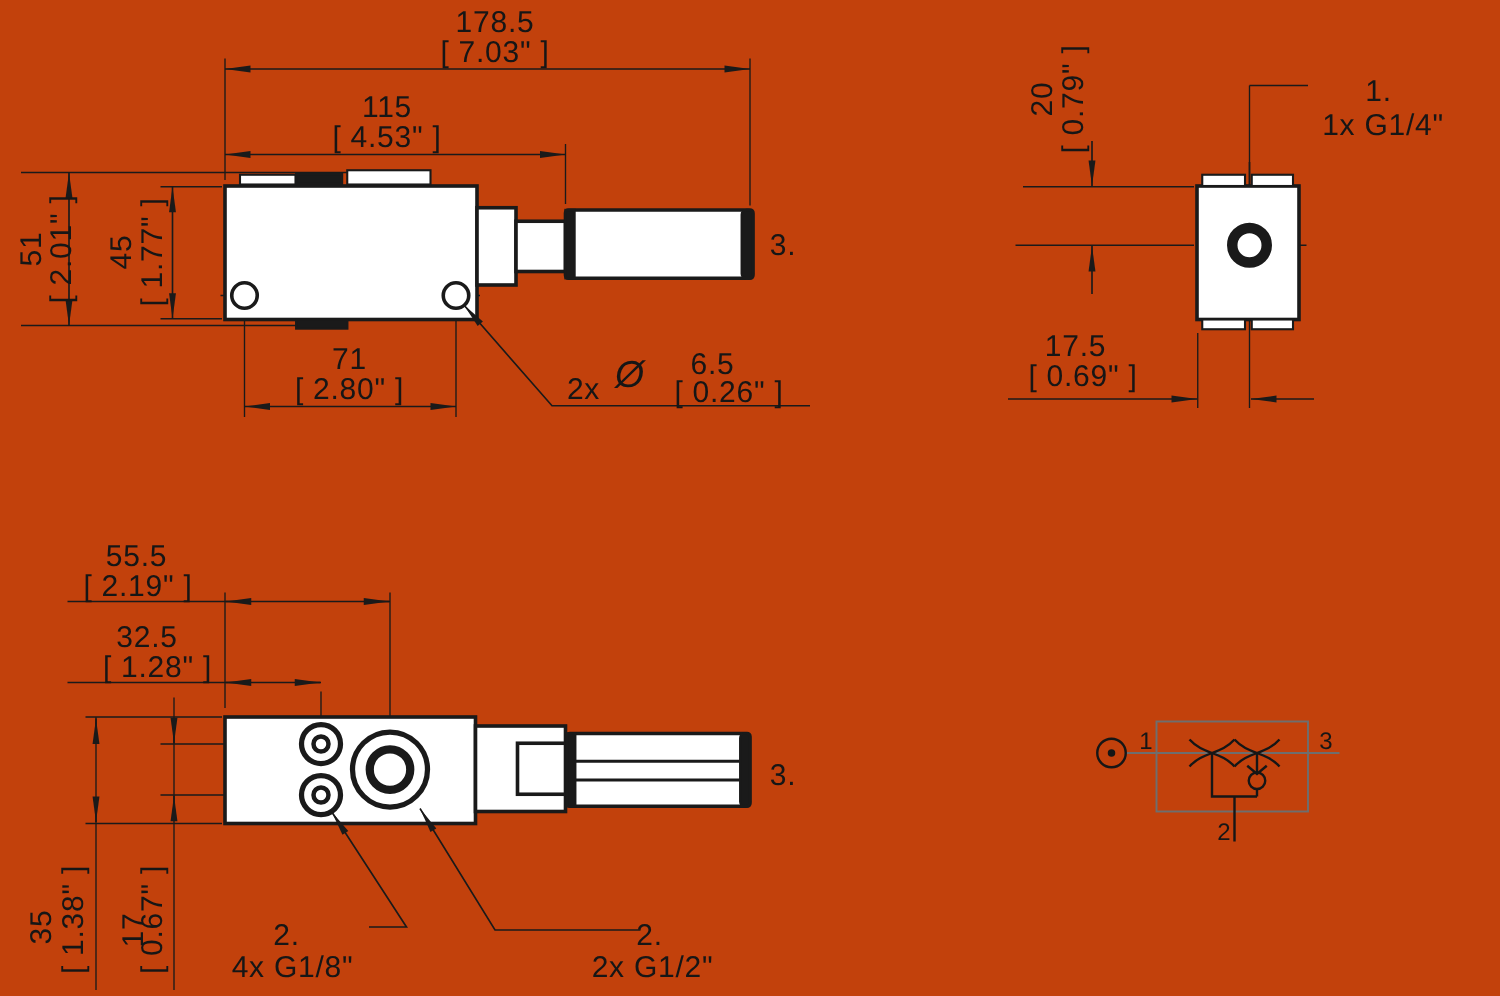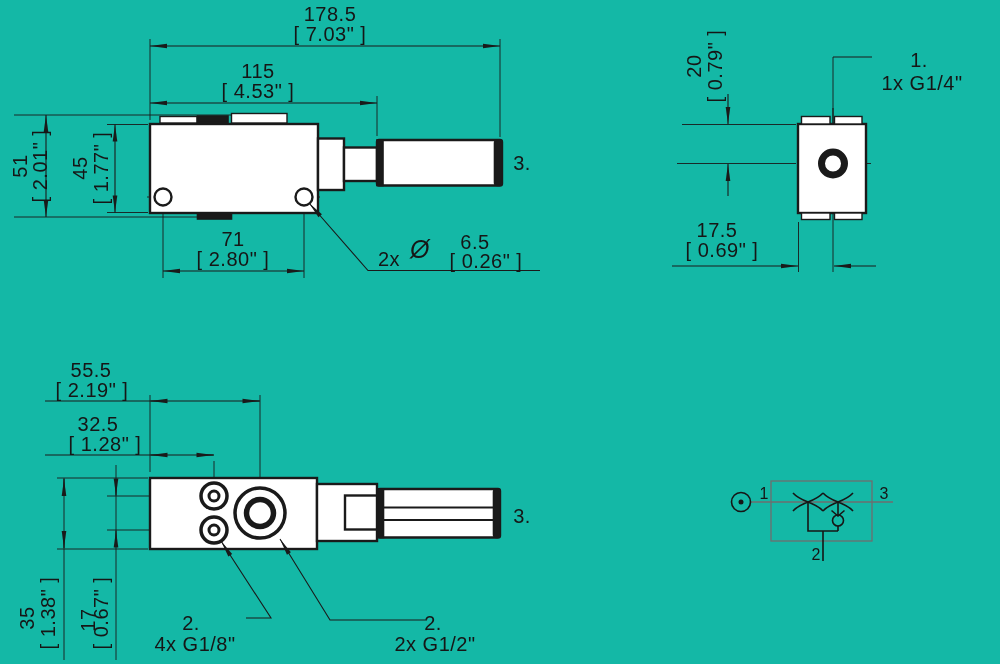--- a/index.html
+++ b/index.html
@@ -1,16 +1,16 @@
 <!DOCTYPE html>
 <html><head>
 <meta charset="utf-8">
 <style>
   html,body { margin:0; padding:0; background:#ffffff; }
-  .stage { position:relative; width:1000px; height:664px; background:#14b8a6; overflow:hidden; }
+  .stage { position:relative; width:1000px; height:664px; background:#c2410c; overflow:hidden; }
   svg { display:block; }
   text { font-family:"Liberation Sans","DejaVu Sans",sans-serif; fill:#161616; }
   .dim  { font-size:20px; letter-spacing:0.5px; }
   .dia  { font-size:25px; font-style:italic; }
   .schtxt { font-size:16px; }
   .ln    { stroke:#1a1a1a; stroke-width:2.4; fill:#ffffff; stroke-linejoin:miter; }
   .lnf   { stroke:#1a1a1a; stroke-width:1.6; fill:#1a1a1a; }
   .lnth  { stroke:#1a1a1a; stroke-width:1.4; fill:#ffffff; }
   .thin  { stroke:#1a1a1a; stroke-width:0.9; fill:none; }
   .dimln { stroke:#1a1a1a; stroke-width:1.1; fill:none; }

